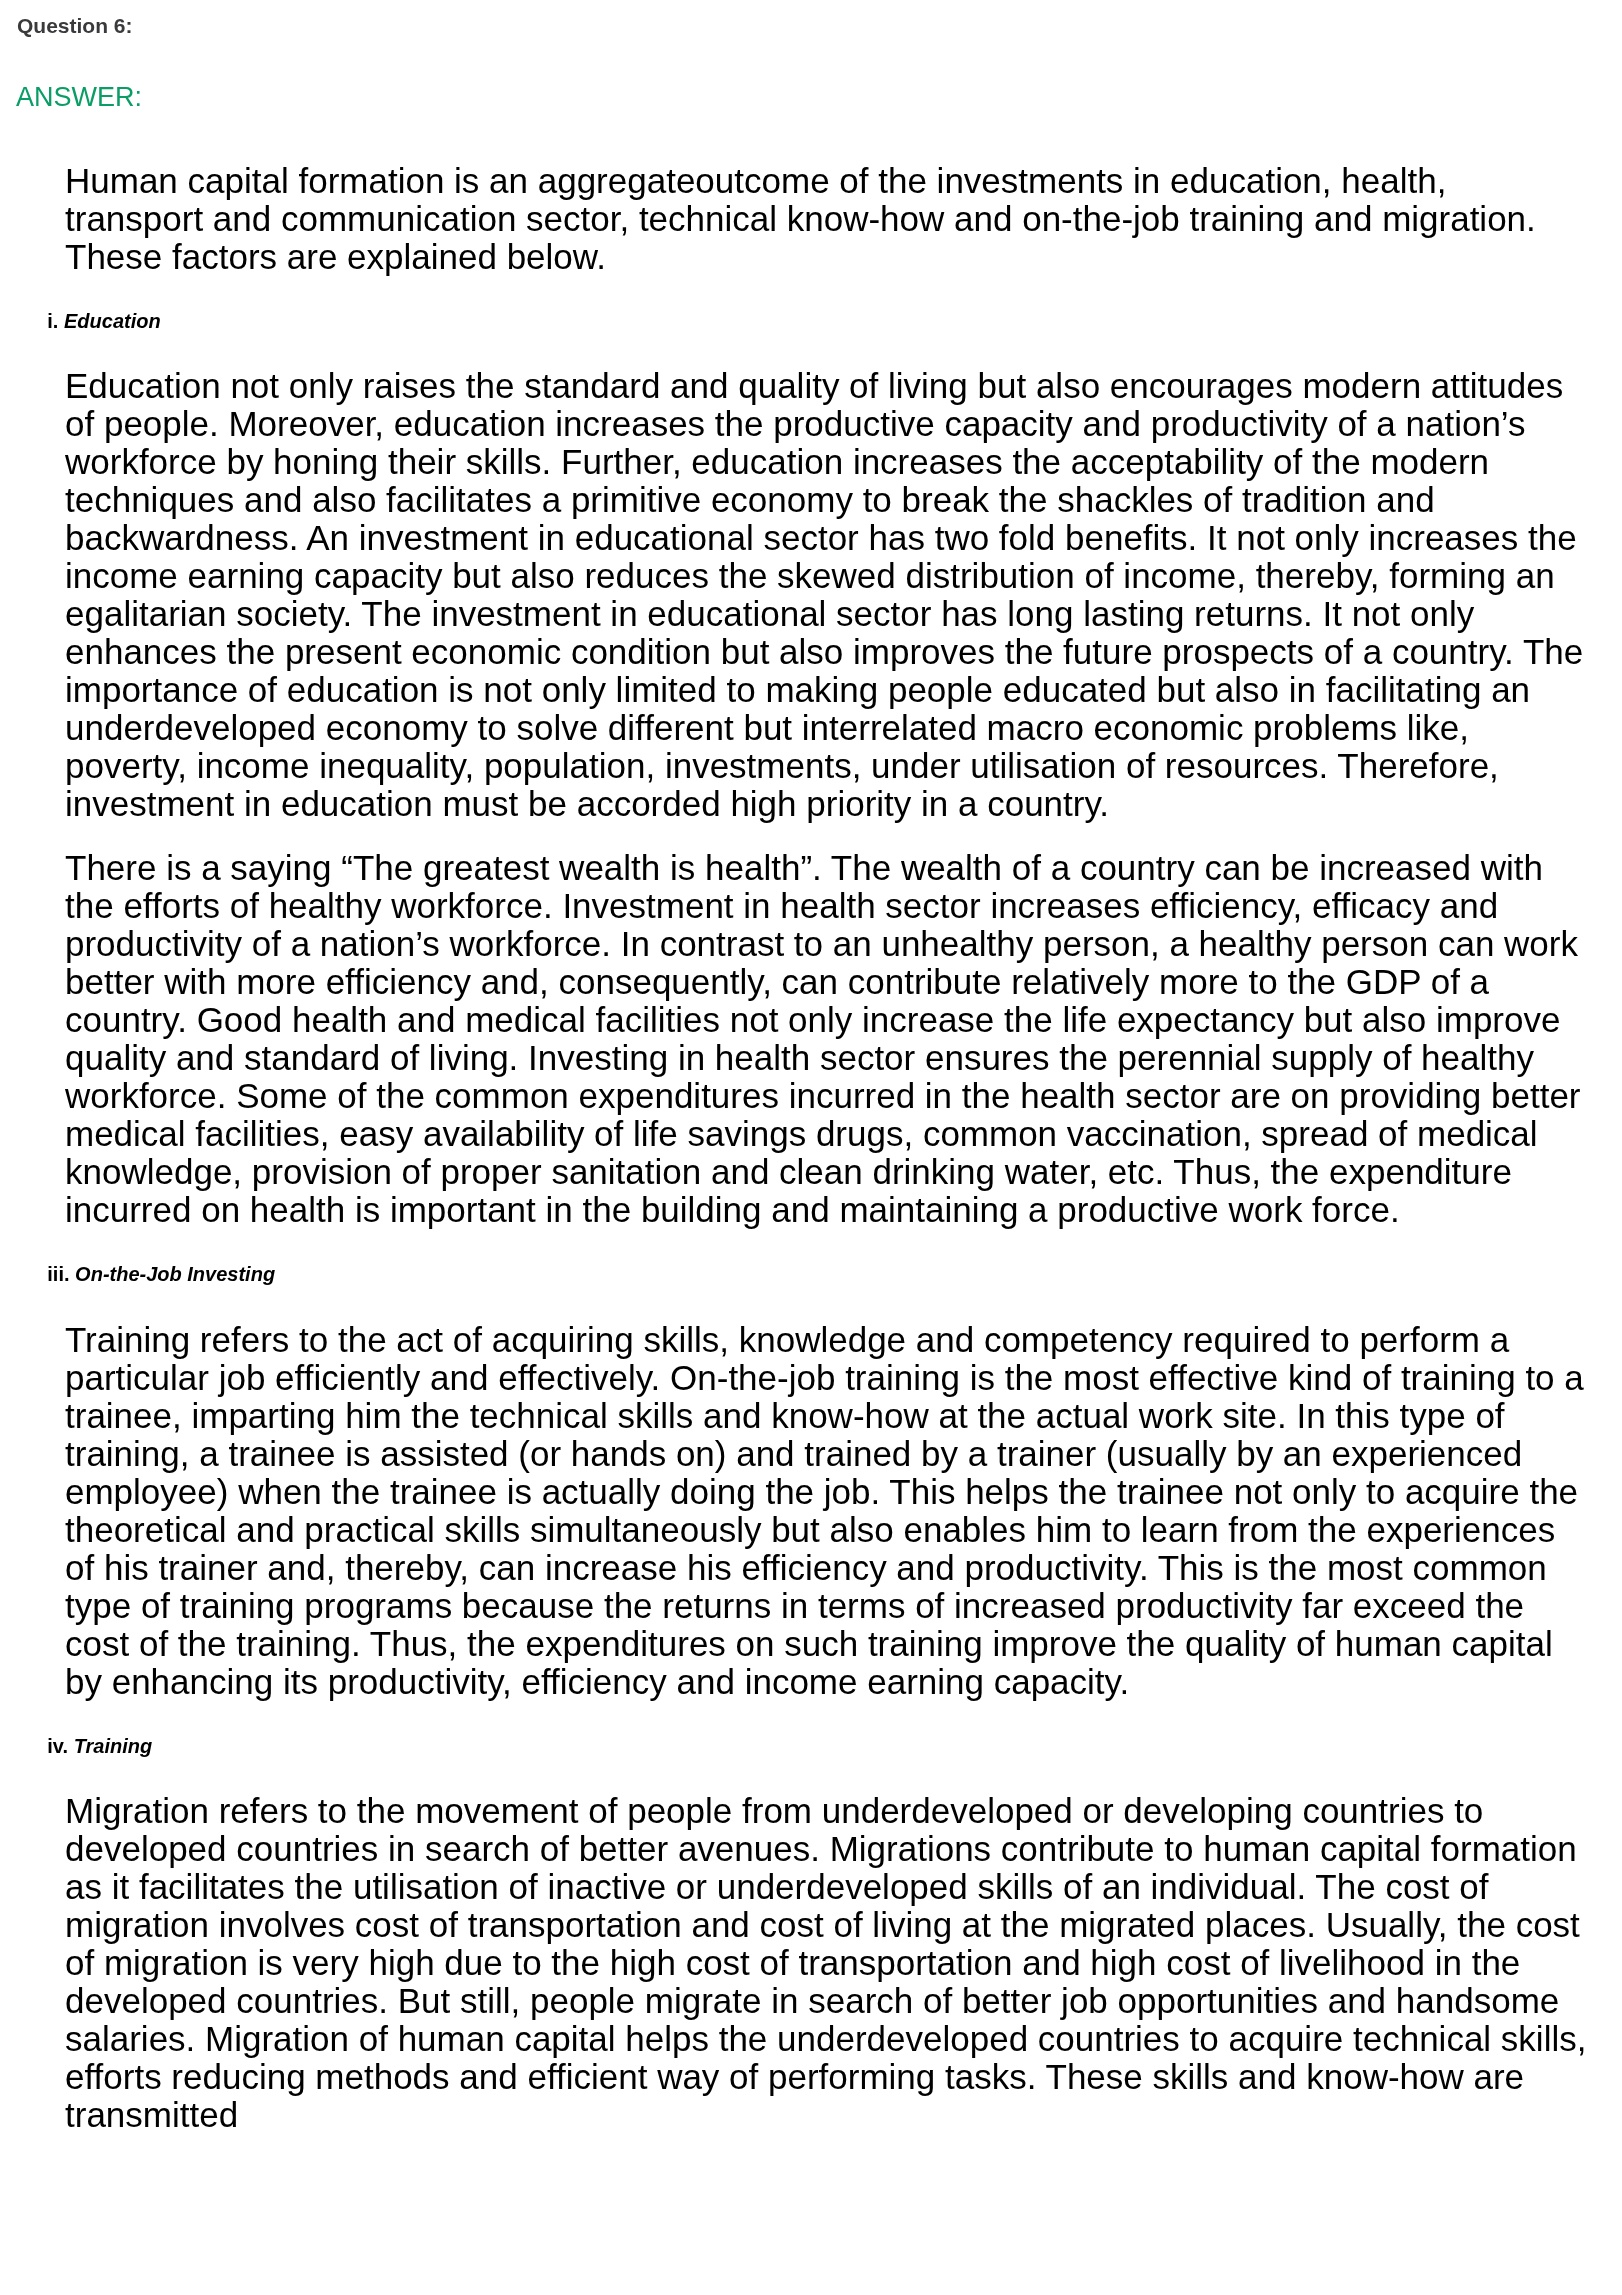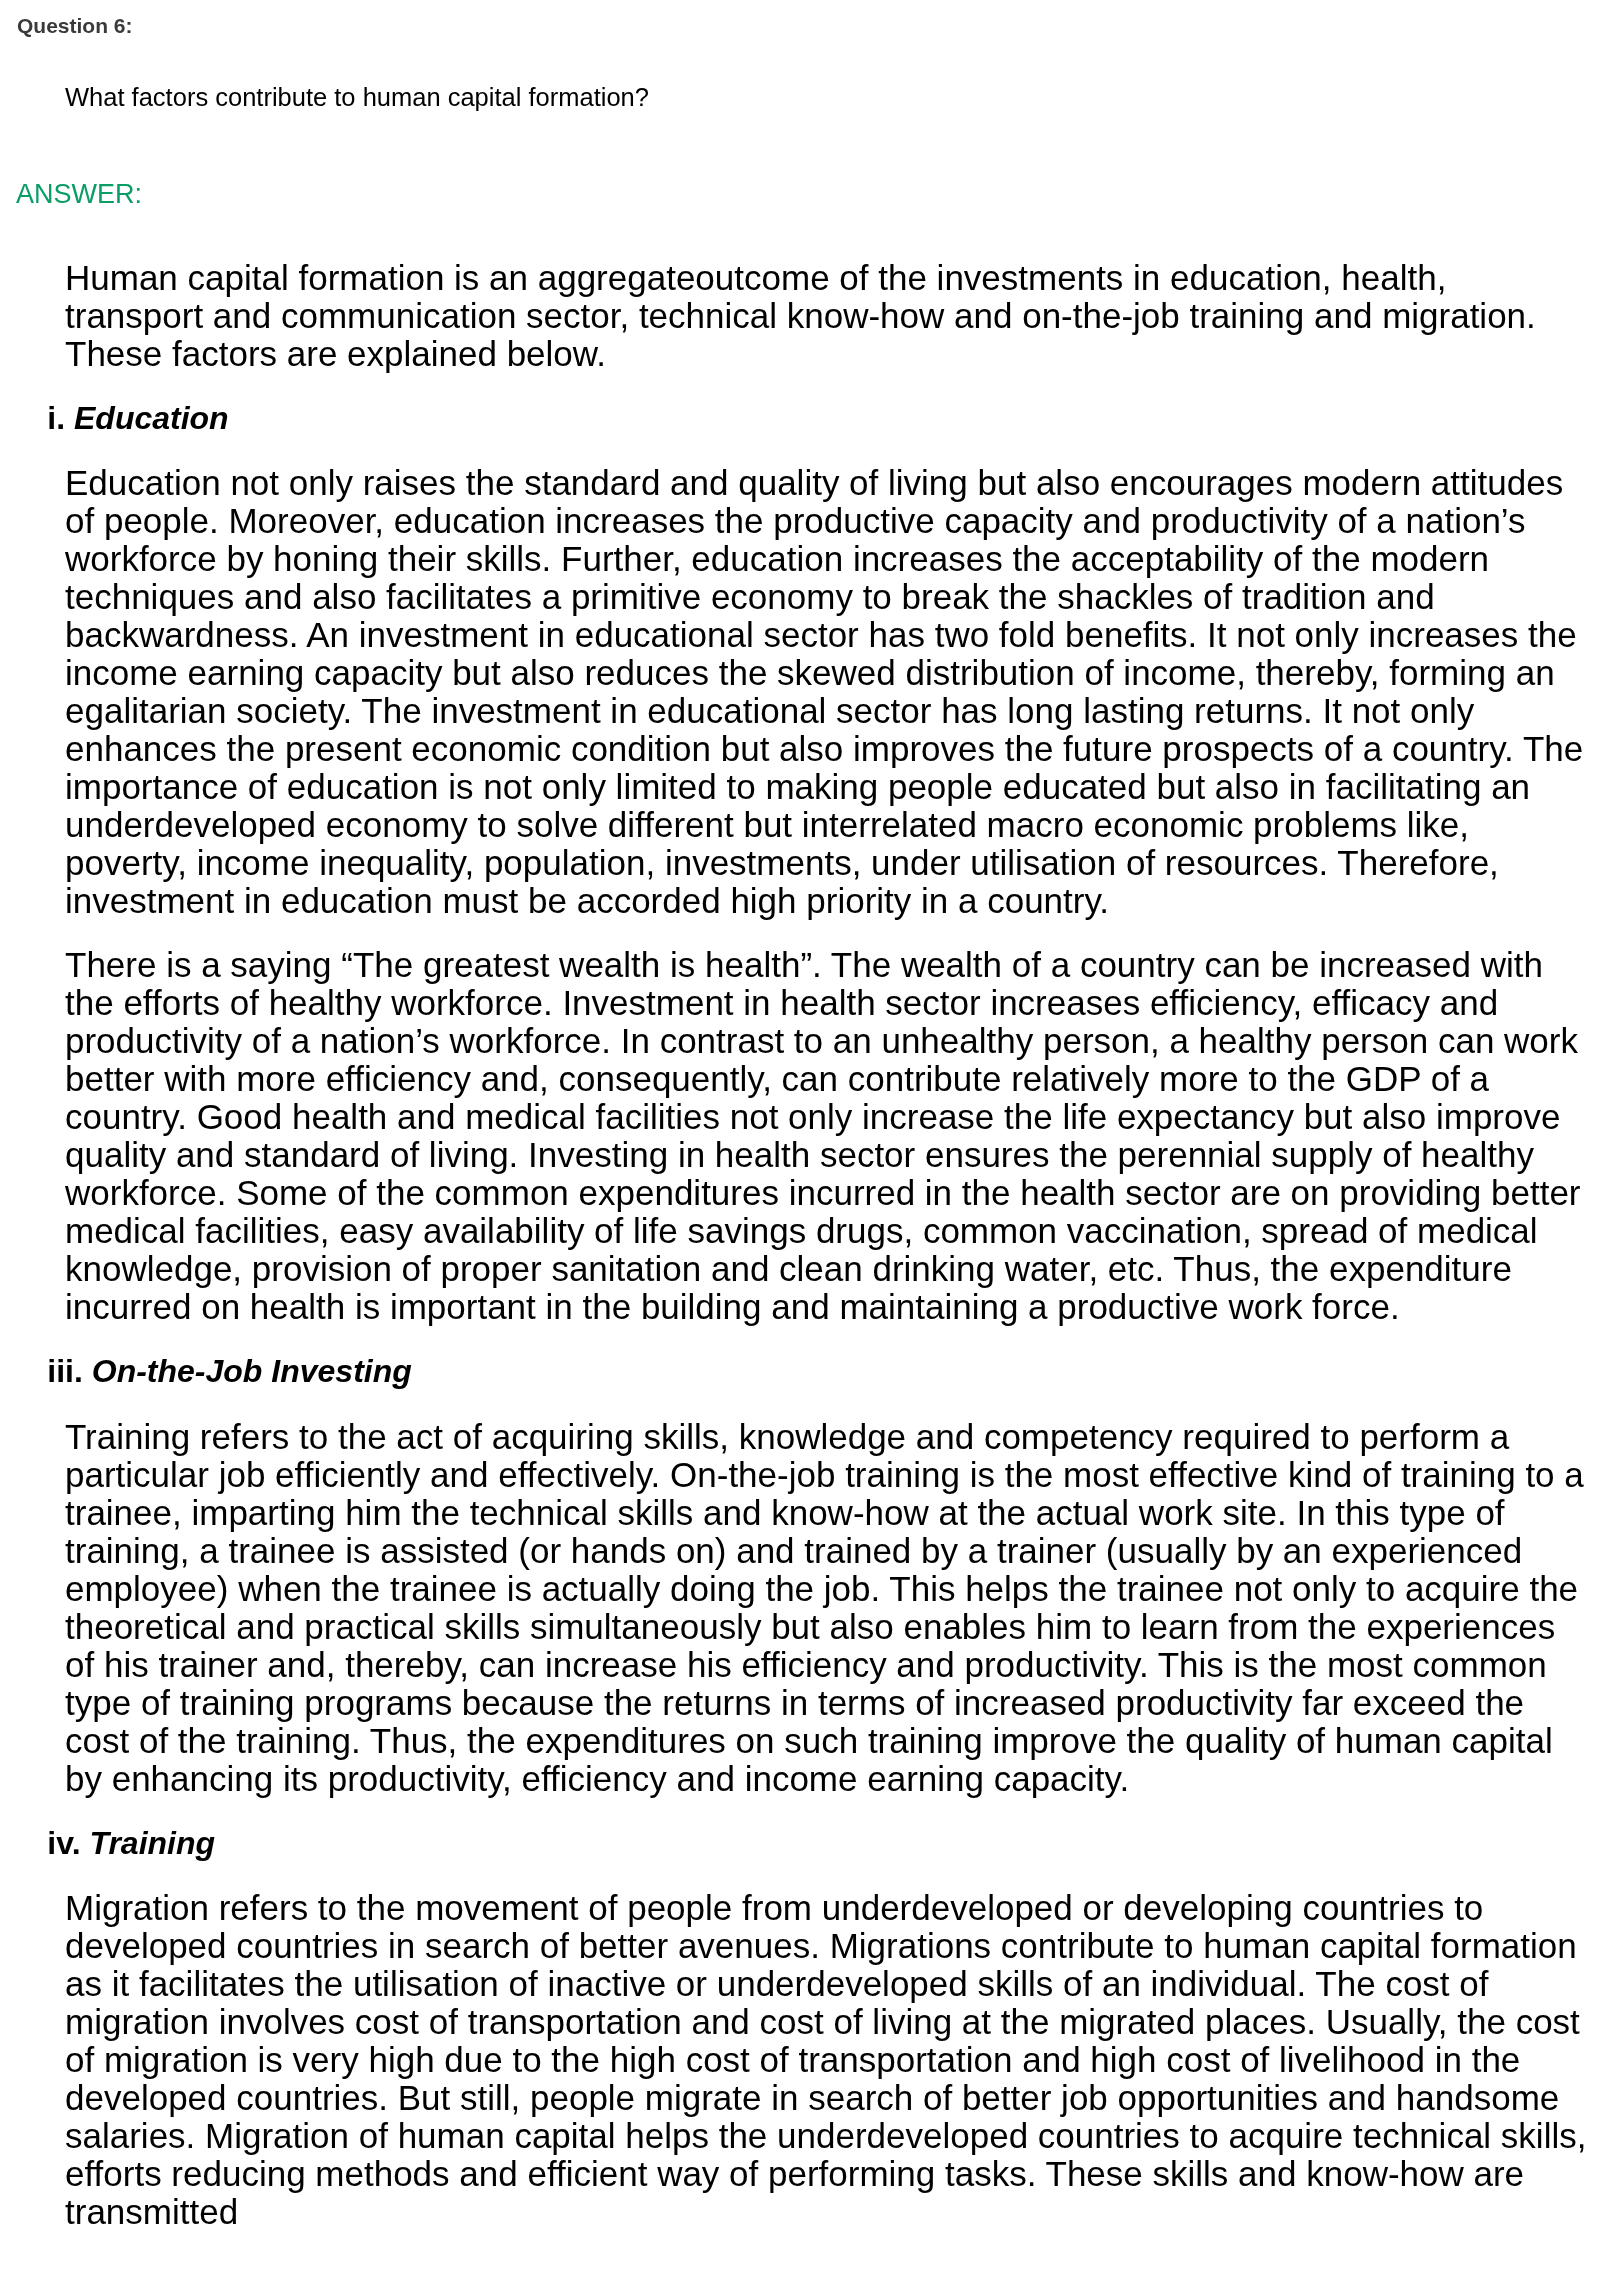--- a/index.html
+++ b/index.html
@@ -40,38 +40,37 @@
     margin: 0 0 46px -49px;
   }
   p.body-para {
     font-size: 35px;
     line-height: 38px;
     color: #000000;
     margin: 0 0 26px 0;
     text-align: left;
   }
   .section-heading {
-    font-size: 32px;
+    font-size: 20px;
     line-height: 38px;
     font-weight: bold;
     color: #000000;
     margin: 26px 0 27.5px -17.7px;
   }
   .section-heading .sec-title {
     font-style: italic;
   }
 </style>
 </head>
 <body>
 
 <div class="doc">
 
   <div class="q-label">Question 6:</div>
 
-  <p class="question-text">What factors contribute to human capital formation?</p>
 
   <div class="answer-label">ANSWER:</div>
 
   <p class="body-para">Human capital formation is an aggregateoutcome of the investments in education, health, transport and communication sector, technical know-how and on-the-job training and migration. These factors are explained below.</p>
 
   <div class="section-heading">
     <span class="sec-prefix">i. </span>
     <span class="sec-title">Education</span>
   </div>
   <p class="body-para">Education not only raises the standard and quality of living but also encourages modern attitudes of people. Moreover, education increases the productive capacity and productivity of a nation’s workforce by honing their skills. Further, education increases the acceptability of the modern techniques and also facilitates a primitive economy to break the shackles of tradition and backwardness. An investment in educational sector has two fold benefits. It not only increases the income earning capacity but also reduces the skewed distribution of income, thereby, forming an egalitarian society. The investment in educational sector has long lasting returns. It not only enhances the present economic condition but also improves the future prospects of a country. The importance of education is not only limited to making people educated but also in facilitating an underdeveloped economy to solve different but interrelated macro economic problems like, poverty, income inequality, population, investments, under utilisation of resources. Therefore, investment in education must be accorded high priority in a country.</p>

